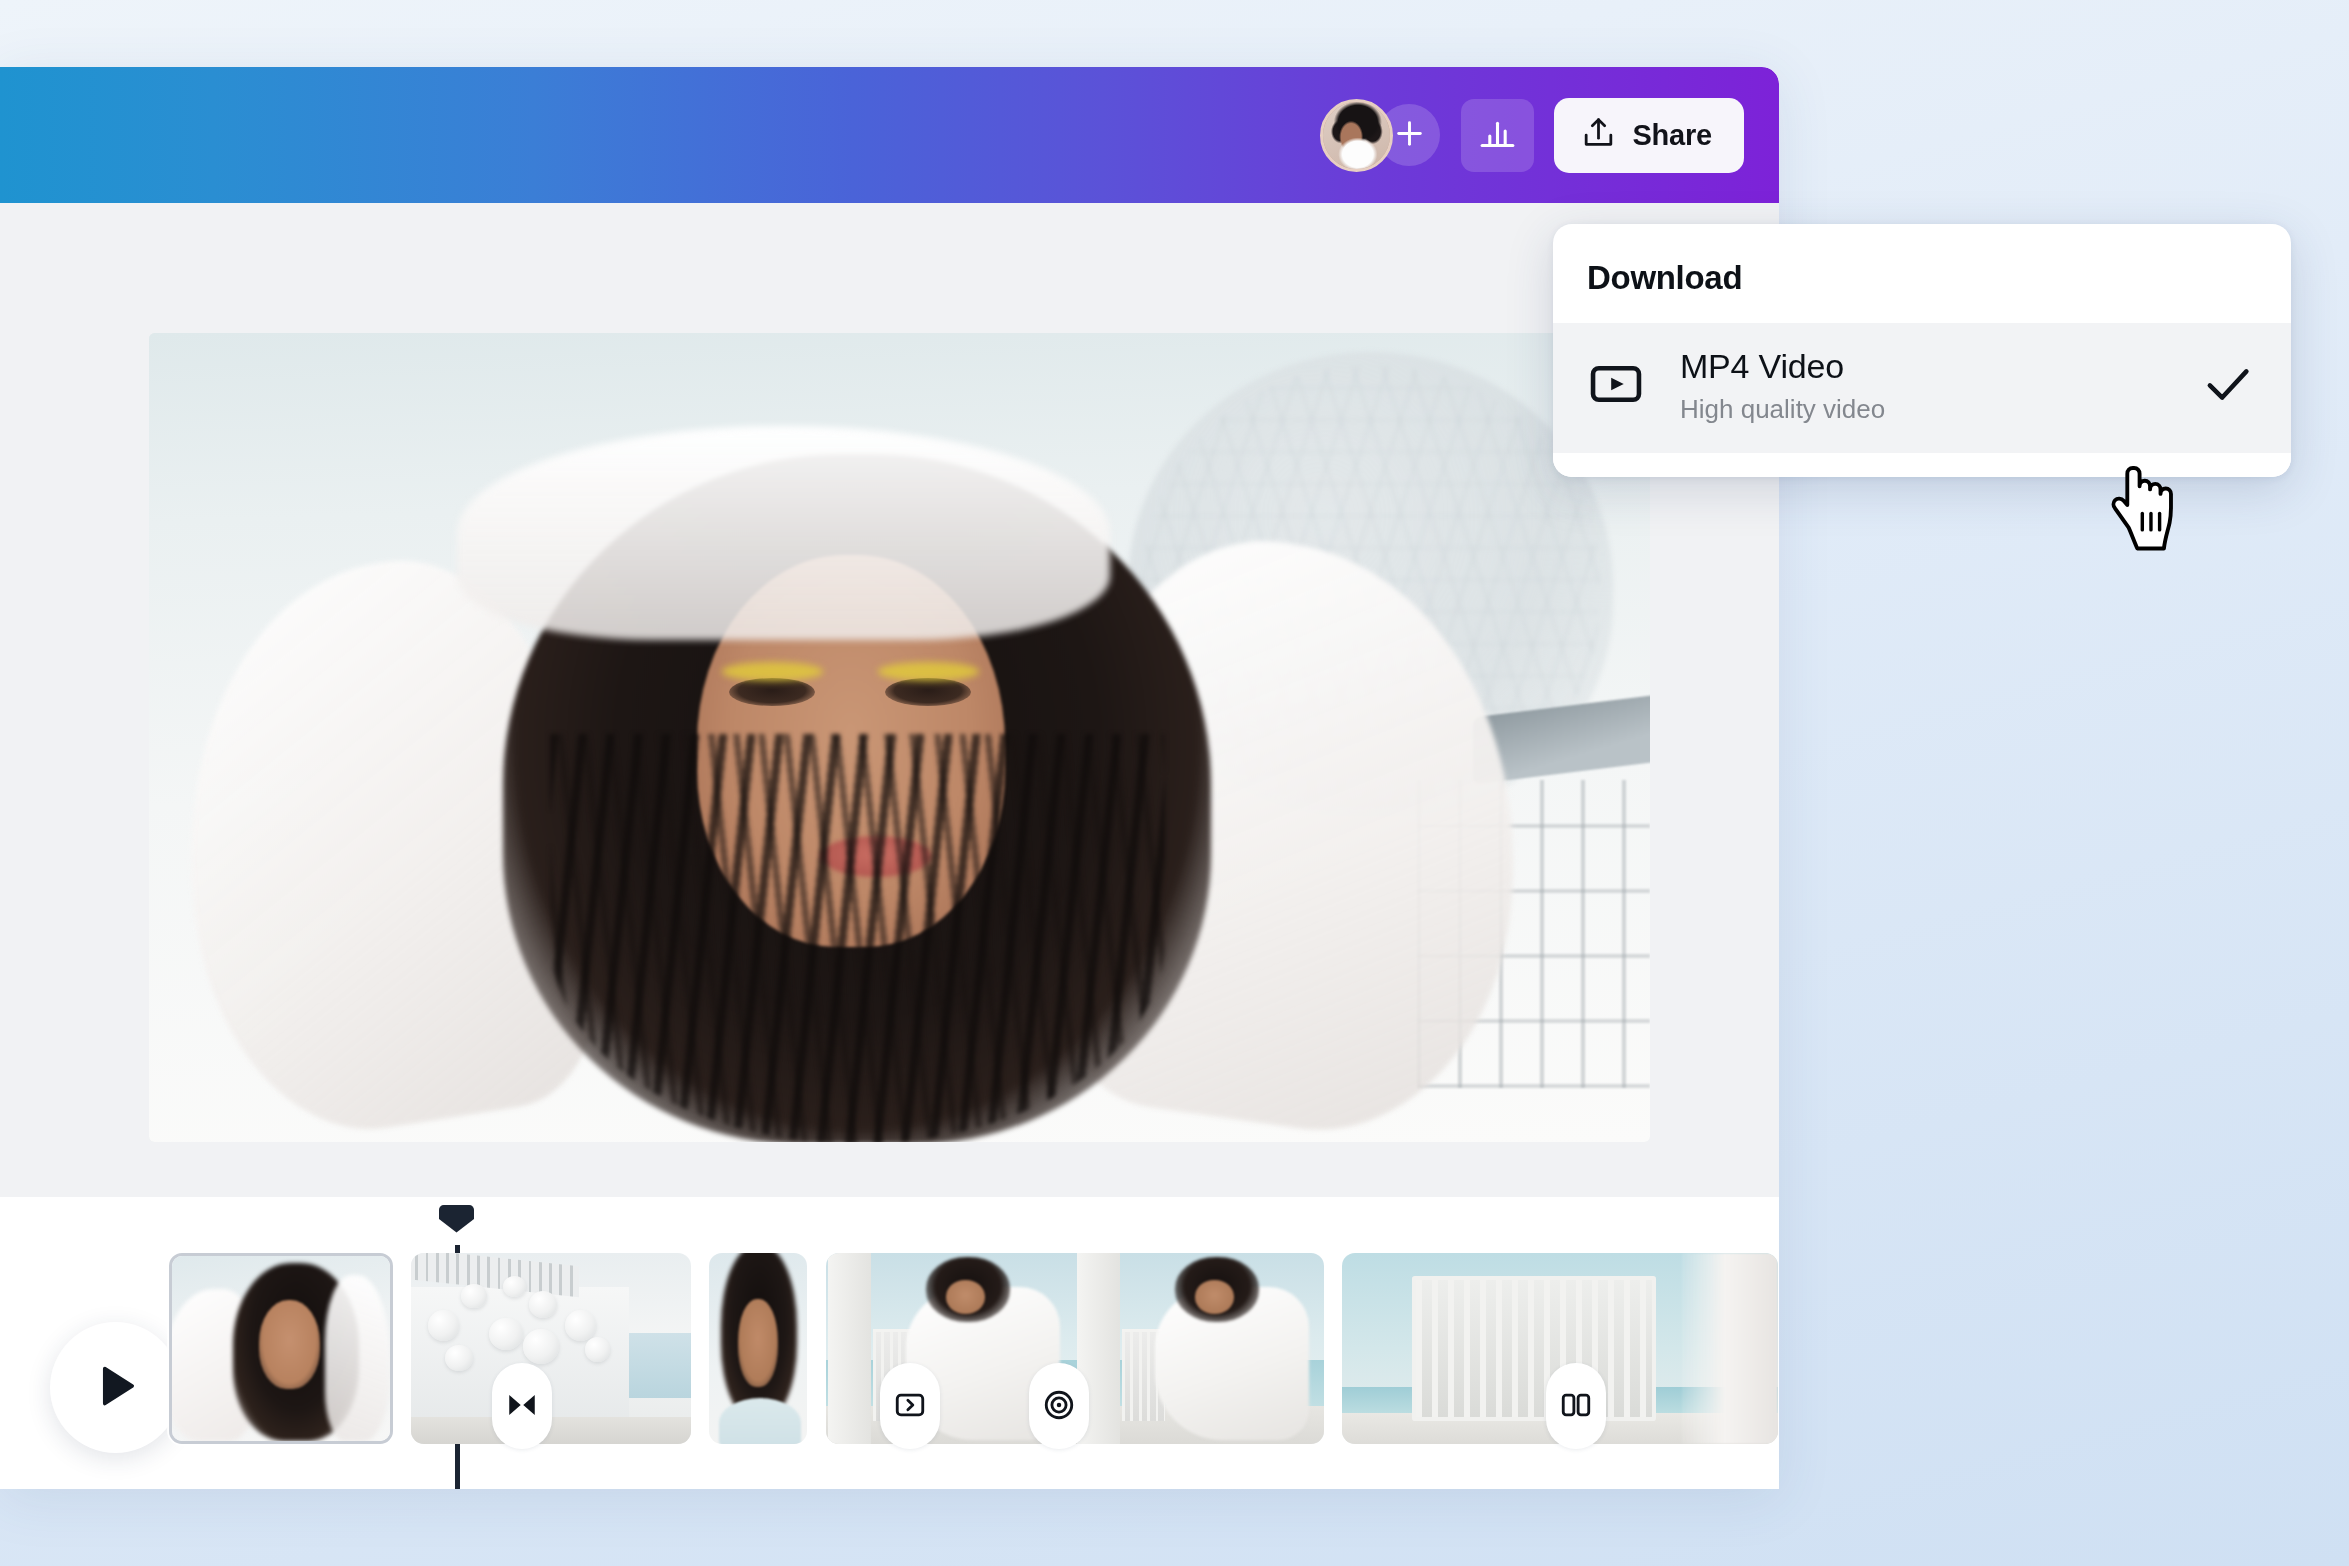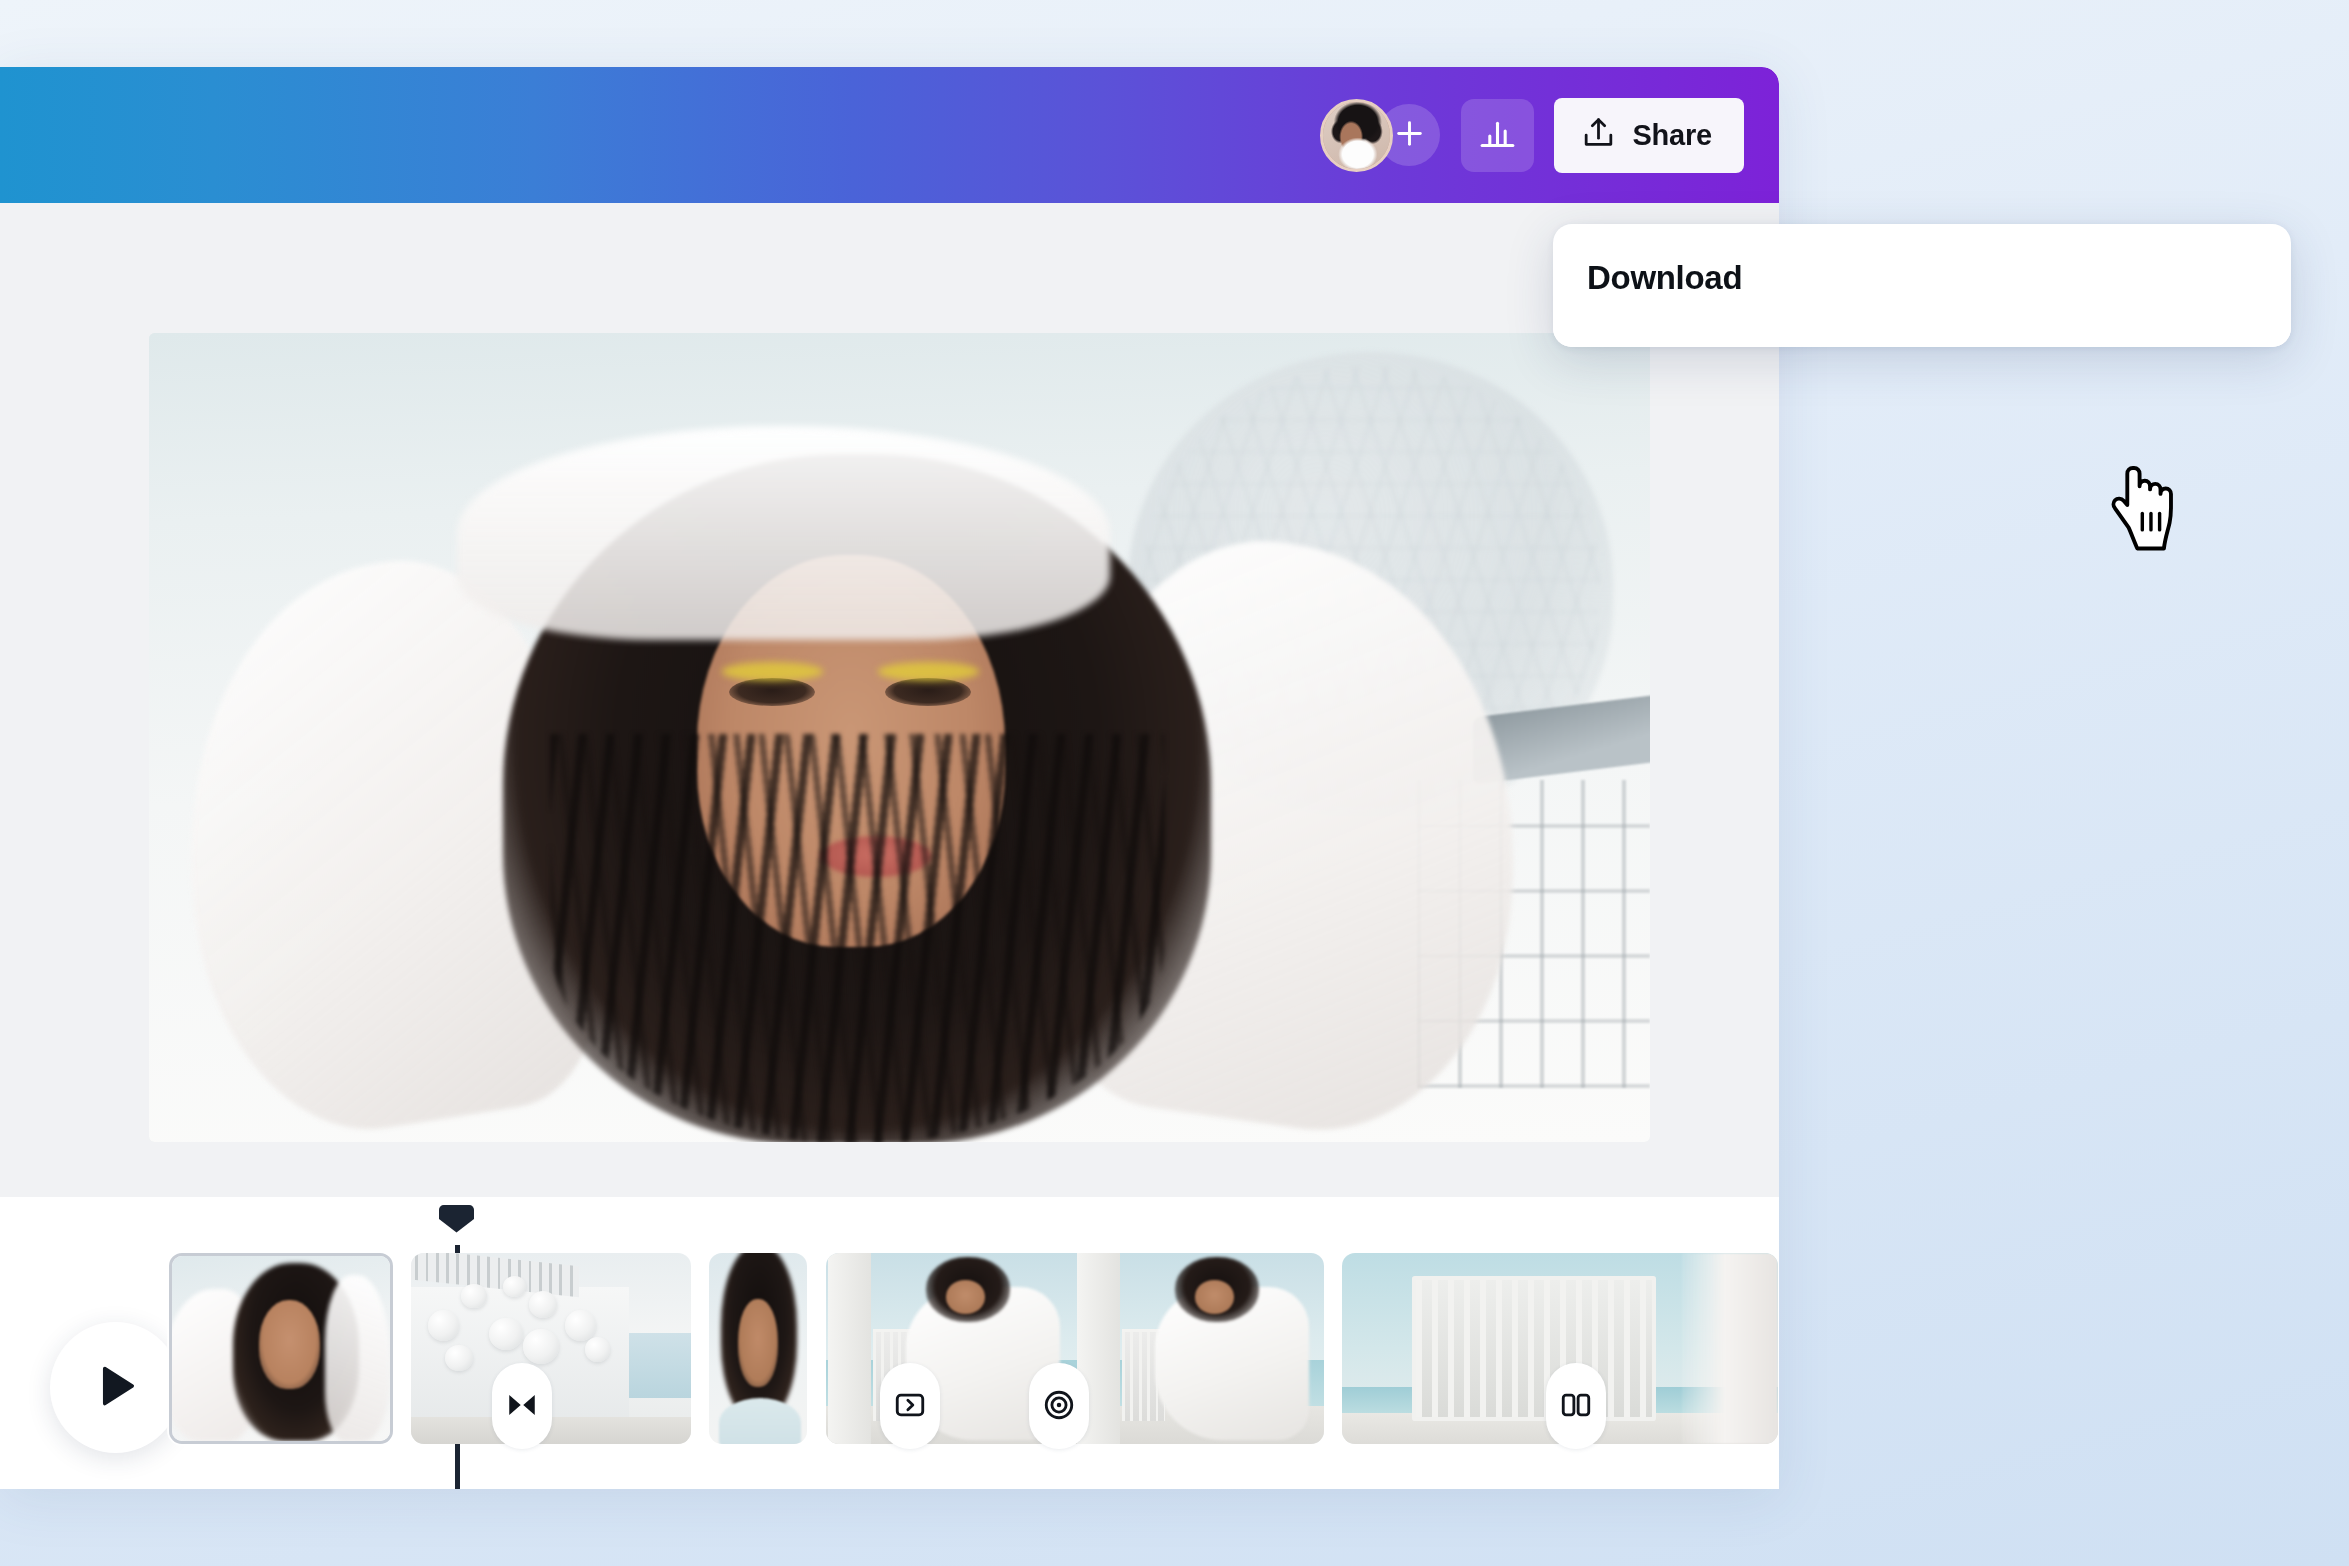--- a/index.html
+++ b/index.html
@@ -96,21 +96,21 @@
     align-items: center;
     justify-content: center;
     cursor: pointer;
     margin-right: 20.5px;
     border: none;
   }
 
   #share-button {
     height: 75px;
     background: #f7f5fb;
-    border-radius: 8px;
+    border-radius: 15px;
     display: flex;
     align-items: center;
     gap: 15px;
     padding: 0 32px 0 26px;
     cursor: pointer;
     border: none;
   }
   #share-button .label {
     font-size: 29px;
     font-weight: 600;
@@ -730,20 +730,37 @@
         </span>
       </div>
     </div>
 
   </div>
 </div>
 
 <div id="download-menu">
   <div id="download-title">Download</div>
 
+  <div id="mp4-option">
+    <span>
+      <svg width="58" height="58" viewBox="0 0 24 24" fill="none" stroke="#10141b" stroke-width="1.9">
+        <rect x="2.5" y="5.5" width="19" height="13" rx="2.4"></rect>
+        <path d="M10 9.4 L15.2 12 L10 14.6 Z" fill="#10141b" stroke="none"></path>
+      </svg>
+    </span>
+    <div id="mp4-texts">
+      <div id="mp4-title">MP4 Video</div>
+      <div id="mp4-sub">High quality video</div>
+    </div>
+    <span>
+      <svg width="58" height="58" viewBox="0 0 24 24" fill="none" stroke="#10141b" stroke-width="1.9" stroke-linecap="round" stroke-linejoin="round">
+        <path d="M4.5 12.6 L9.6 17.6 L19.6 6.8"></path>
+      </svg>
+    </span>
+  </div>
   <div id="menu-footer"></div>
 </div>
 
 <div id="hand-cursor">
   <svg width="73" height="91" viewBox="0 0 32 40">
     <path d="M10.4 2.2 C9.0 2.2 8.0 3.3 8.0 4.7 L8.0 18.5 L6.4 16.6
              C5.4 15.4 3.6 15.3 2.6 16.4 C1.7 17.4 1.7 18.9 2.6 19.9
              L8.6 28.4 C9.6 30.6 11.0 34.4 12.4 37.6 L24.1 37.6
              C24.6 33.0 25.9 29.6 26.6 26.2 C27.0 24.2 27.2 21.9 27.2 19.0
              L27.2 13.6 C27.2 12.3 26.2 11.2 24.9 11.2

